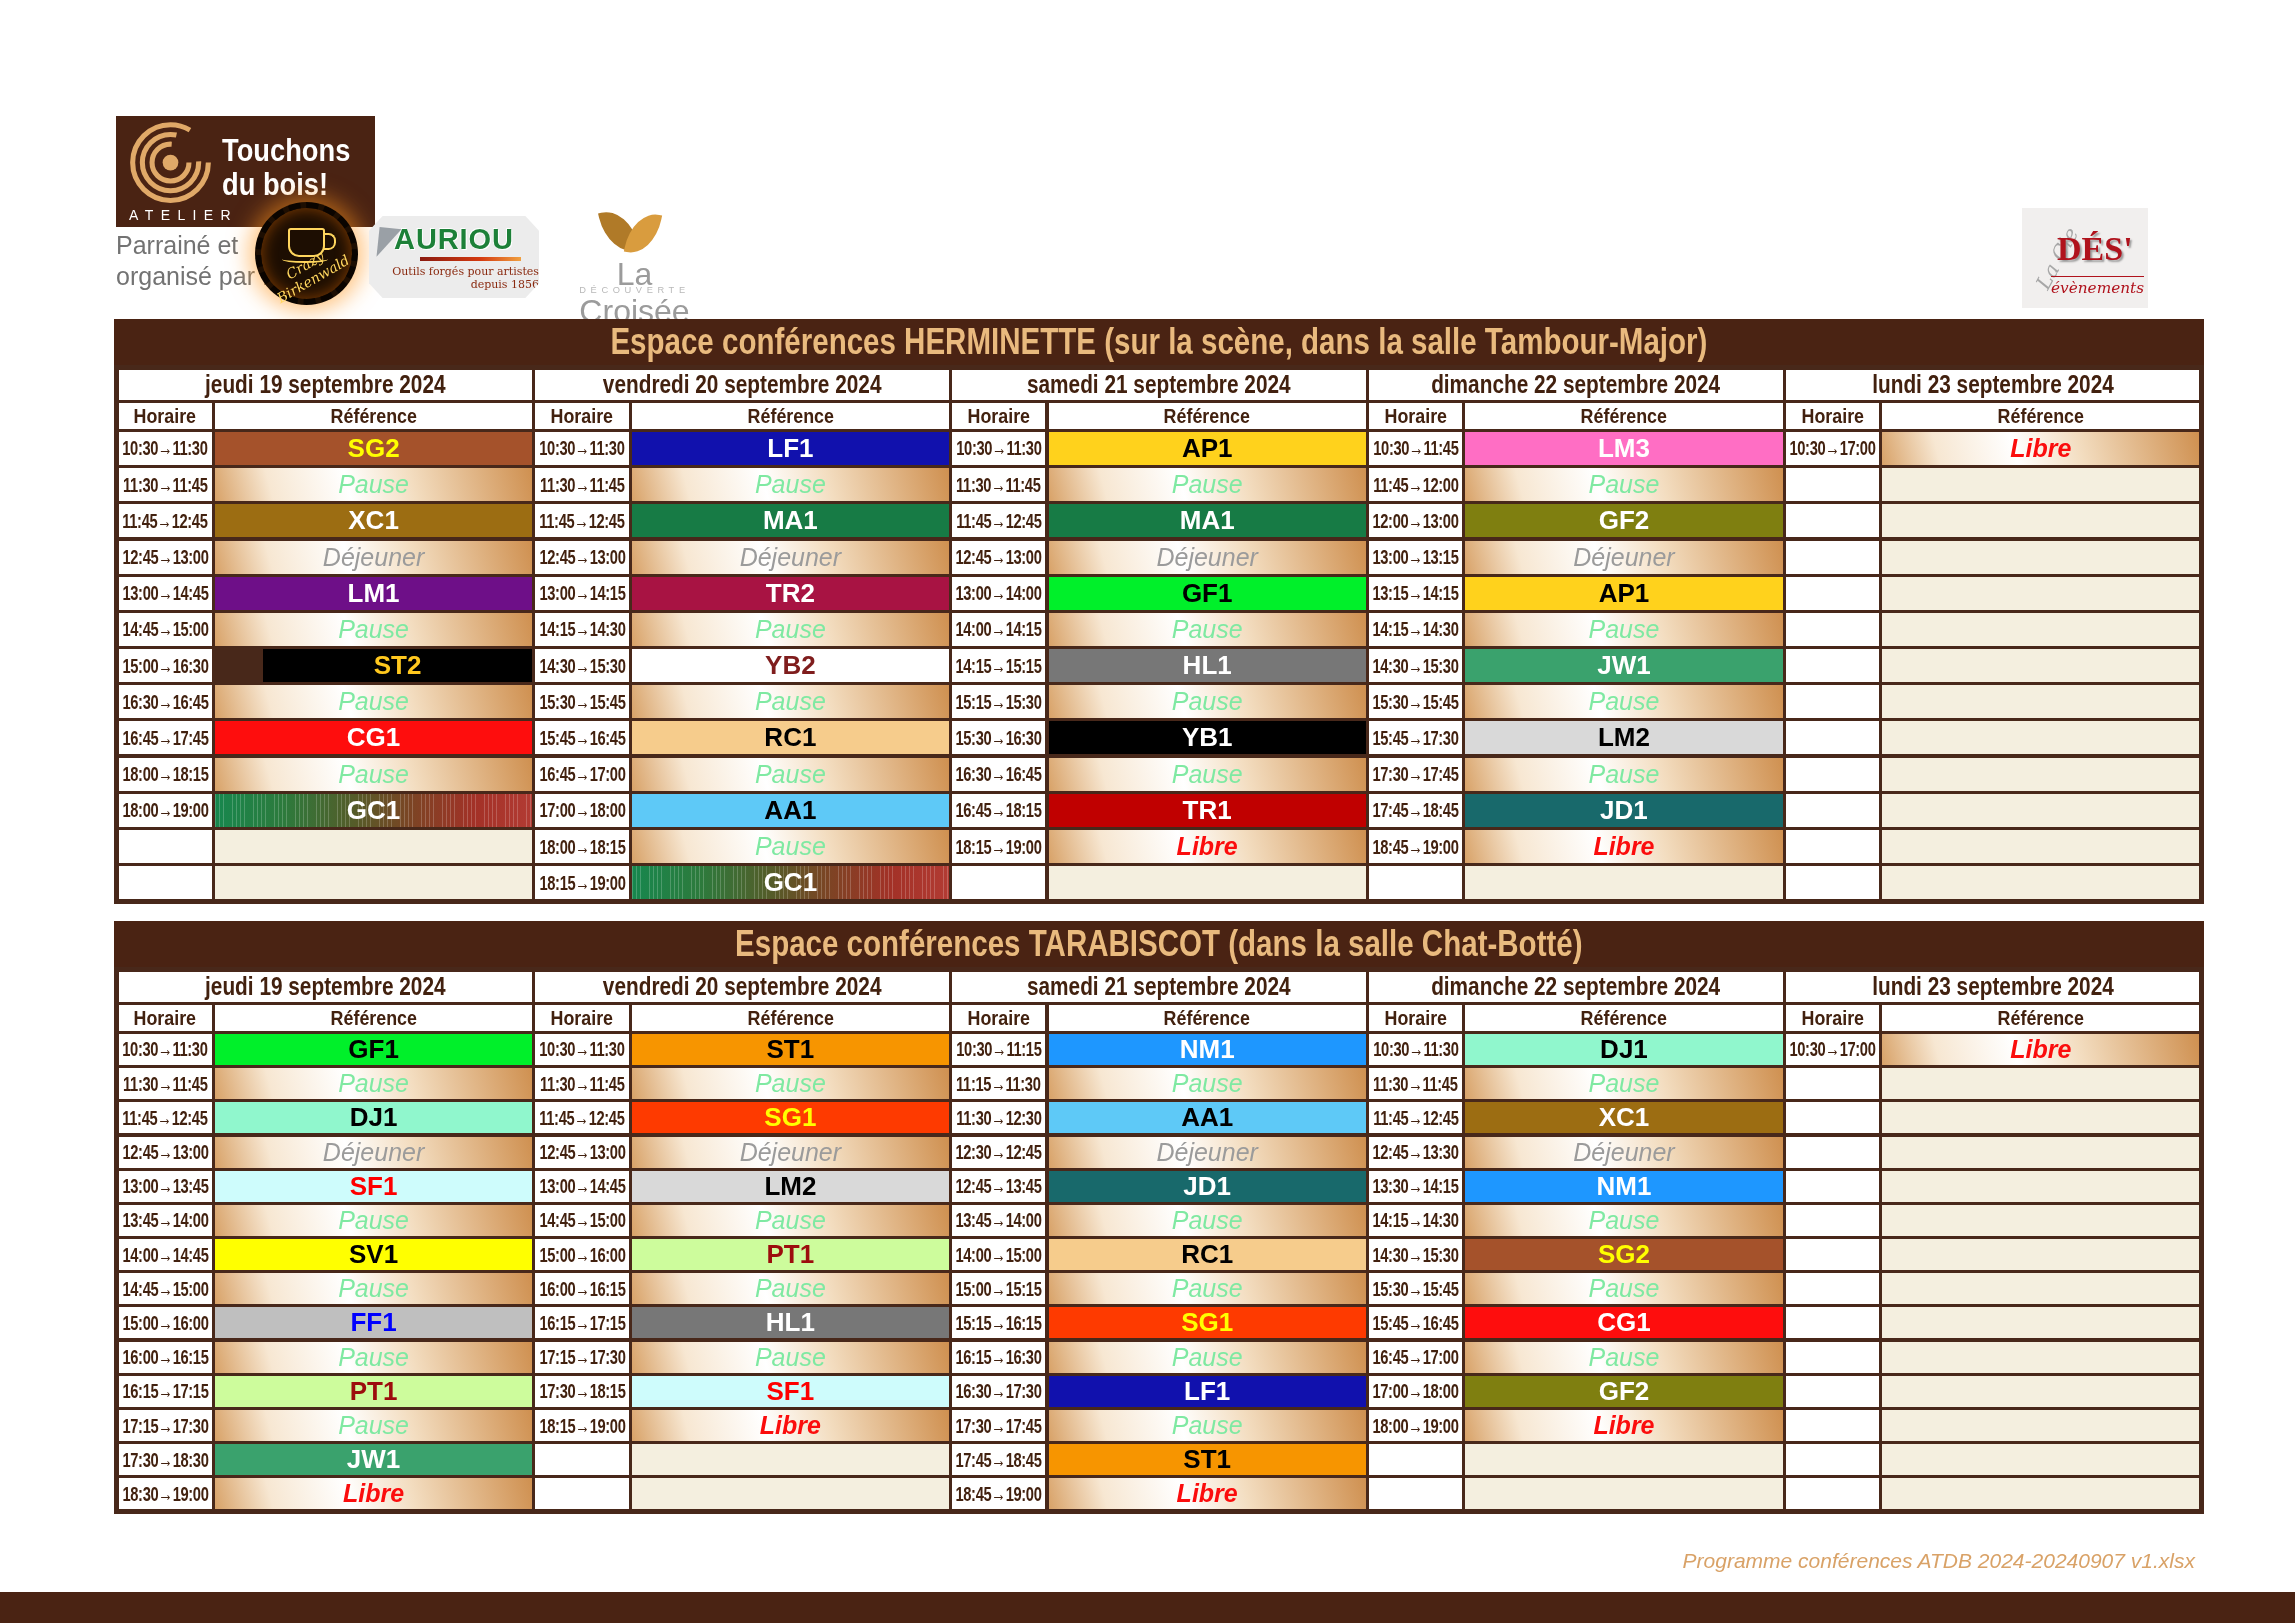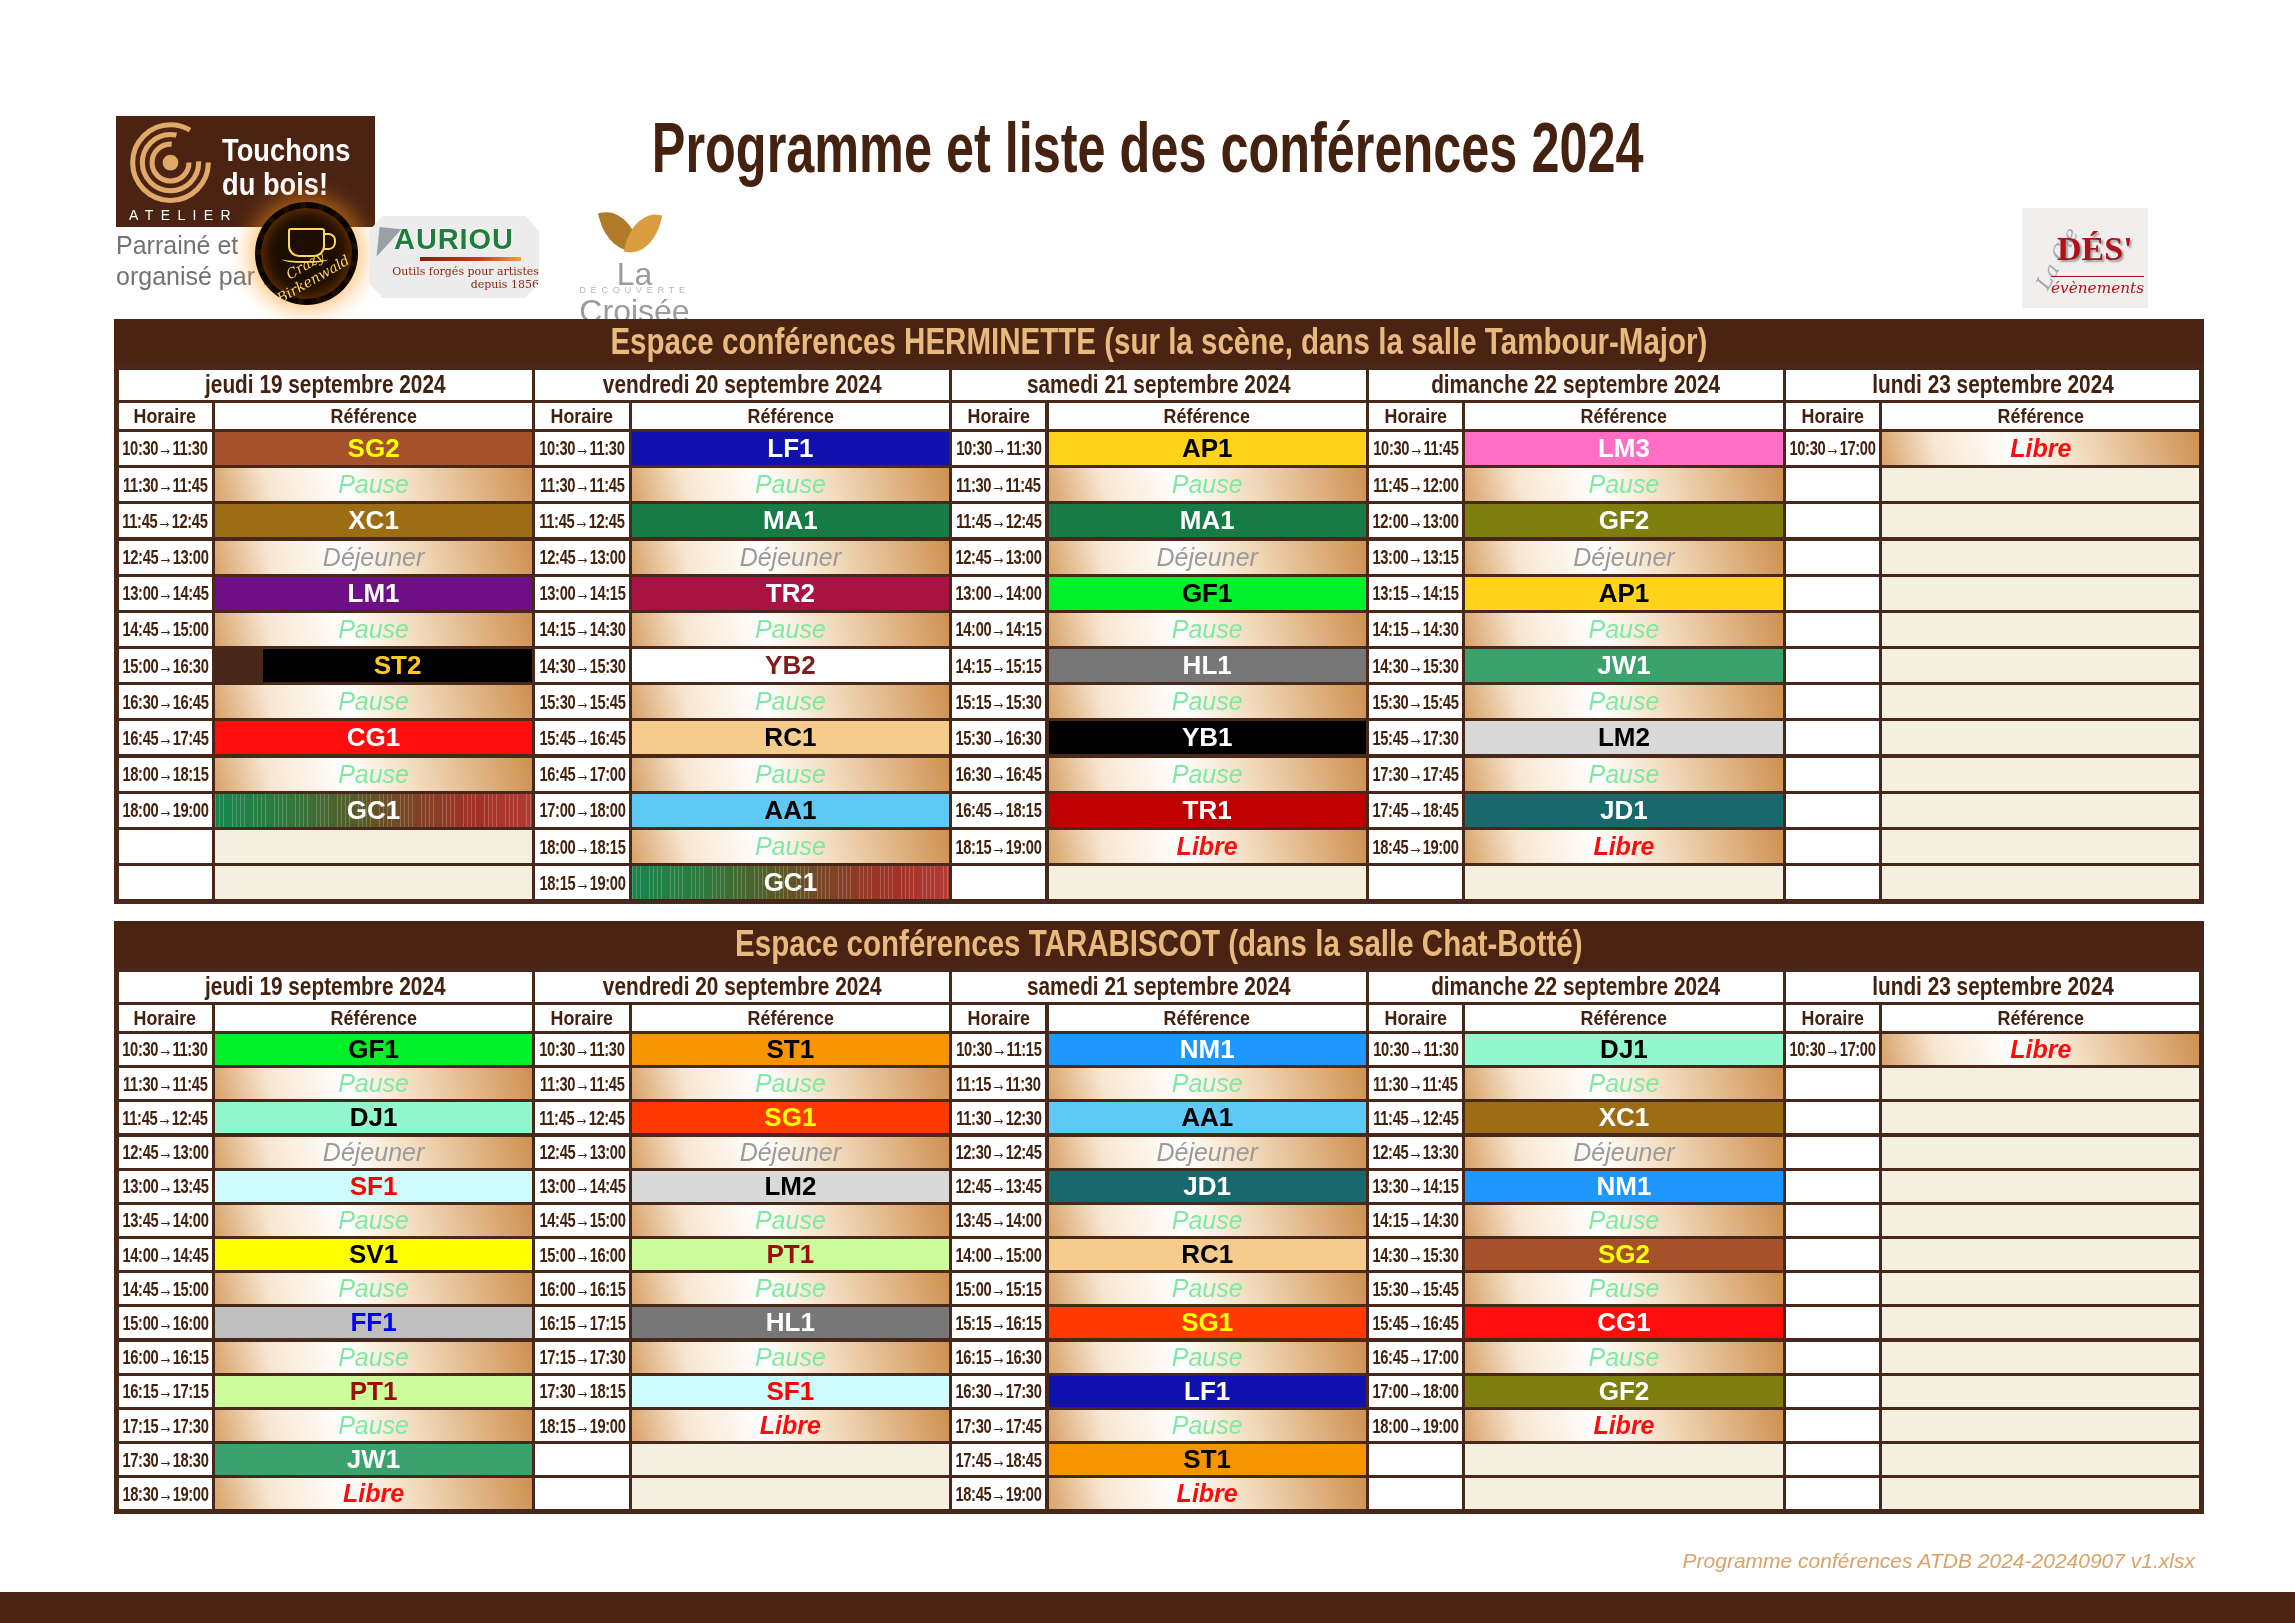--- a/index.html
+++ b/index.html
@@ -97,23 +97,20 @@
       </g>
       <circle cx="100" cy="88" r="17" fill="#e0a968"></circle>
     </svg>
     <span class="atelier">ATELIER</span>
     <div class="logo-text">
       <span class="cond">Touchons</span><br>
       <span class="cond">du bois!</span>
     </div>
   </div>
 
-  <div class="main-title">
-    <span class="cond">Programme et liste des conférences 2024</span>
-  </div>
 
   <div class="sponsor-label">
     <div>Parrainé et</div>
     <div>organisé par :</div>
   </div>
 
   <div class="crazy-logo">
     <div class="saw"></div>
     <span class="cup-body"></span>
     <span class="cup-handle"></span>

